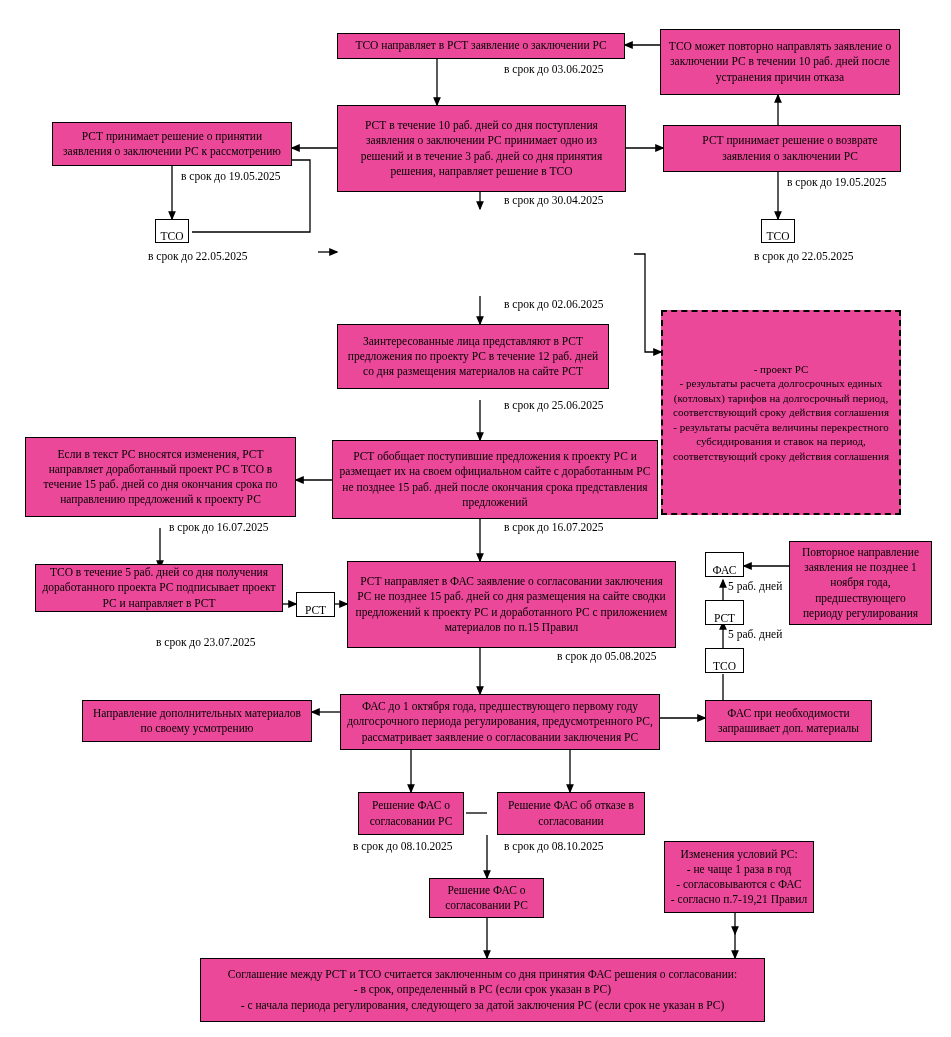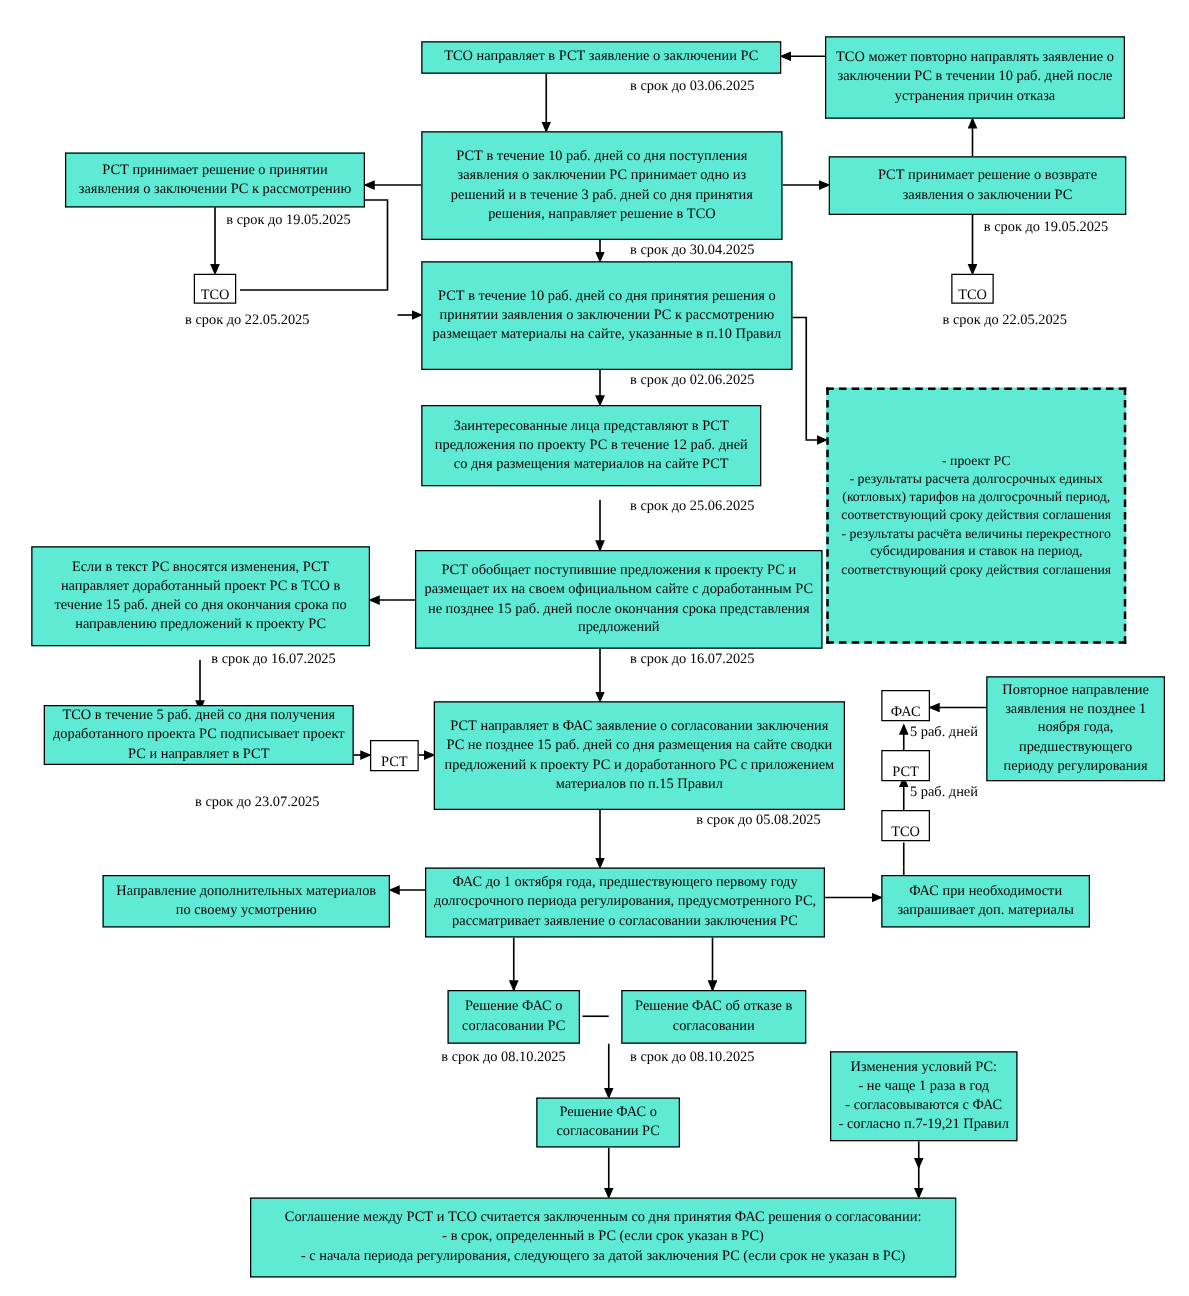--- a/index.html
+++ b/index.html
@@ -1,20 +1,20 @@
 <!DOCTYPE html>
 <html><head>
 <meta charset="utf-8">
 <style>
   html,body{margin:0;padding:0;background:#fff;}
   body{width:951px;height:1037px;position:relative;
        font-family:"Liberation Serif","DejaVu Serif",serif;color:#000;}
   #canvas{position:relative;width:951px;height:1037px;overflow:hidden;}
 
-  .box{position:absolute;box-sizing:border-box;border:1.6px solid #000;background:#5eead4;
+  .box{position:absolute;box-sizing:border-box;border:1.6px solid #000;background:#ec4899;
        display:flex;align-items:center;justify-content:center;text-align:center;
        line-height:1.32;padding:3px 5px;z-index:3;}
   .box .inner{width:100%;}
   .box.dashed{border:2px dashed #000;}
   .small{font-size:11.5px;}
   .tiny{font-size:11px;}
   .node{position:absolute;box-sizing:border-box;border:1.6px solid #000;background:#fff;
         display:flex;align-items:flex-end;justify-content:center;font-size:11.5px;z-index:4;}
 
   .cap{position:absolute;font-size:11.5px;white-space:nowrap;z-index:3;background:#fff;padding:0 1px;}
@@ -118,23 +118,20 @@
   </div>
 
   <div class="node" style="left:155px;top:219px;width:34px;height:24px;">
     <span>ТСО</span>
   </div>
 
   <div class="node" style="left:761px;top:219px;width:34px;height:24px;">
     <span>ТСО</span>
   </div>
 
-  <div class="box small" style="left:337px;top:209px;width:297px;height:87px;">
-    <span class="inner">РСТ в течение 10 раб. дней со дня принятия решения о принятии заявления о заключении РС к рассмотрению размещает материалы на сайте, указанные в п.10 Правил</span>
-  </div>
 
   <div class="box small" style="left:337px;top:324px;width:272px;height:65px;">
     <span class="inner">Заинтересованные лица представляют в РСТ предложения по проекту РС в течение 12 раб. дней со дня размещения материалов на сайте РСТ</span>
   </div>
 
   <div class="box dashed tiny" style="left:661px;top:310px;width:240px;height:205px;white-space:pre-line;">
     <span class="inner">- проект РС
 - результаты расчета долгосрочных единых (котловых) тарифов на долгосрочный период, соответствующий сроку действия соглашения
 - результаты расчёта величины перекрестного субсидирования и ставок на период, соответствующий сроку действия соглашения</span>
   </div>

